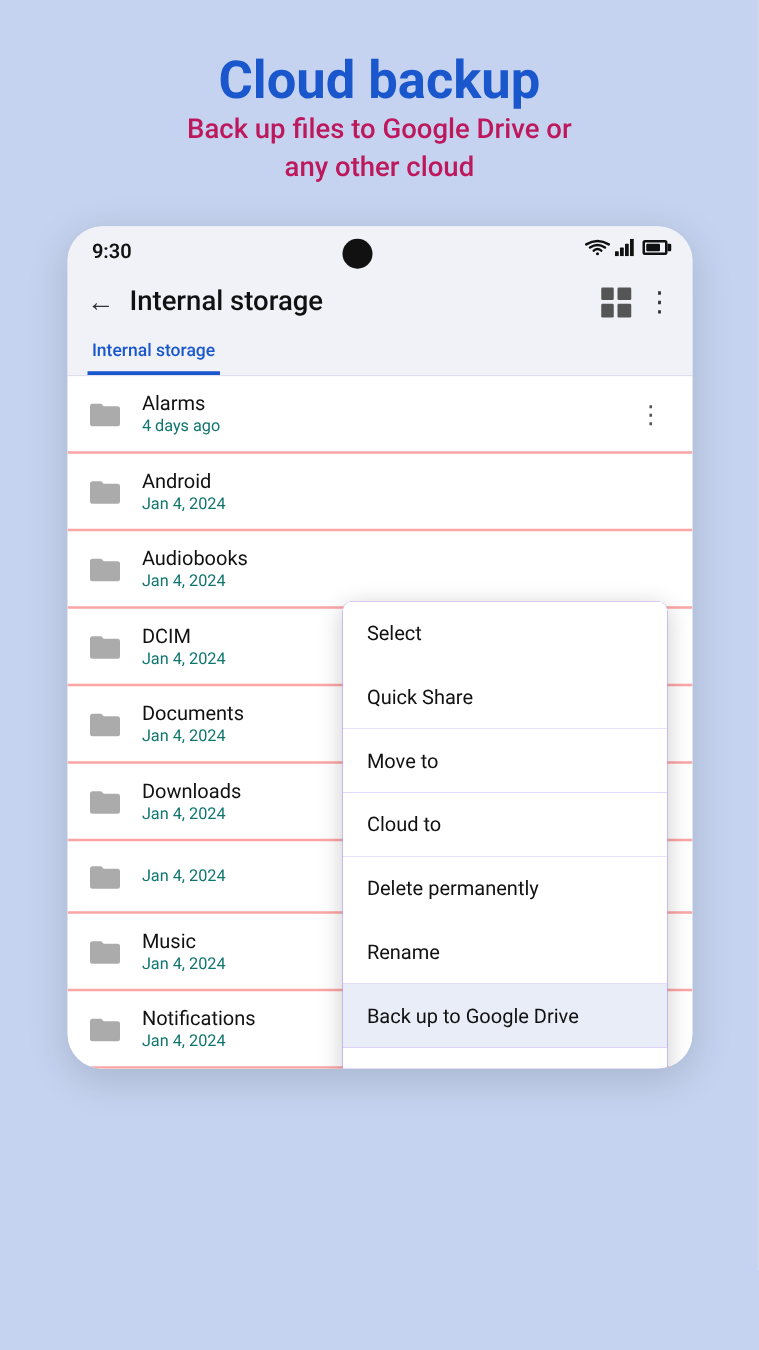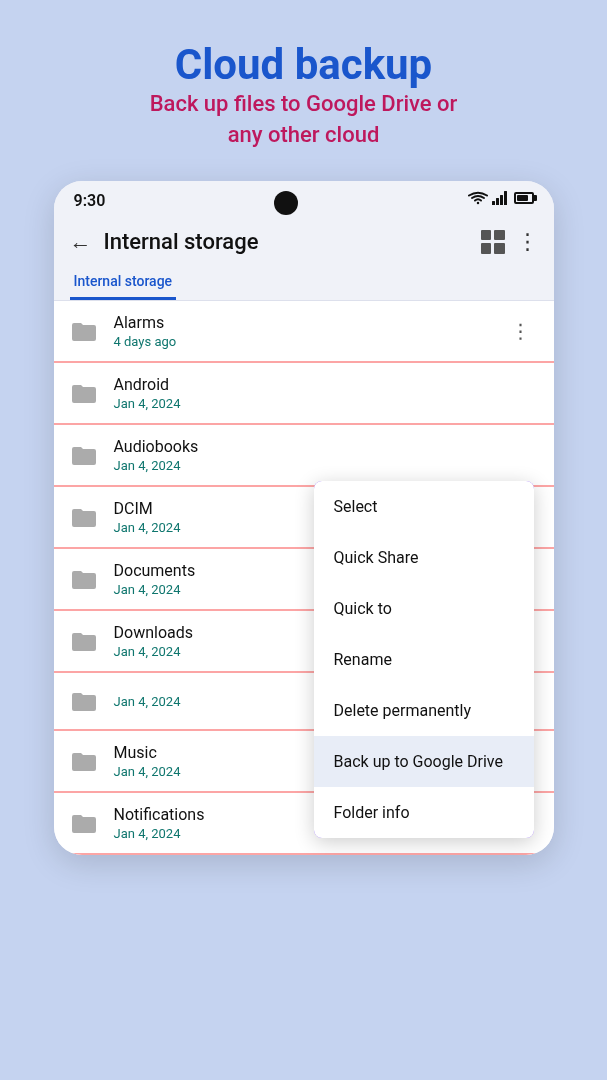--- a/index.html
+++ b/index.html
@@ -206,21 +206,21 @@
       color: #555;
       letter-spacing: -1px;
       cursor: pointer;
       padding: 4px 8px;
     }
 
     .context-menu {
       position: absolute;
       right: 20px;
       top: 180px;
-      width: 220px;
+      width: 260px;
       background: #8b5cf6;
       border-radius: 8px;
       box-shadow: 0 4px 20px rgba(0,0,0,0.2);
       z-index: 100;
       overflow: hidden;
     }
 
     .menu-item {
       padding: 16px 20px;
       font-size: 16px;
@@ -394,22 +394,23 @@
       </div>
       <div class="file-info">
         <div class="file-name">Notifications</div>
         <div class="file-date">Jan 4, 2024</div>
       </div>
     </div>
 
     <div class="context-menu">
       <div class="menu-item">Select</div>
       <div class="menu-item">Quick Share</div>
-      <div class="menu-item">Quick to</div>
+      <div class="menu-item">Move to</div>
+      <div class="menu-item">Cloud to</div>
+      <div class="menu-item">Delete permanently</div>
       <div class="menu-item">Rename</div>
-      <div class="menu-item">Delete permanently</div>
       <div class="menu-item highlighted">Back up to Google Drive</div>
       <div class="menu-item">Folder info</div>
     </div>
 
   </div>
 
 </div>
 
 </body></html>

